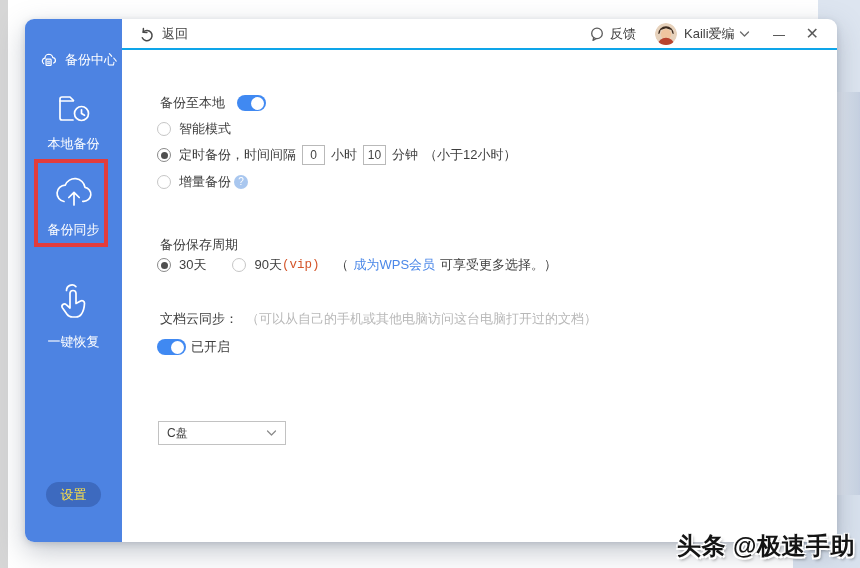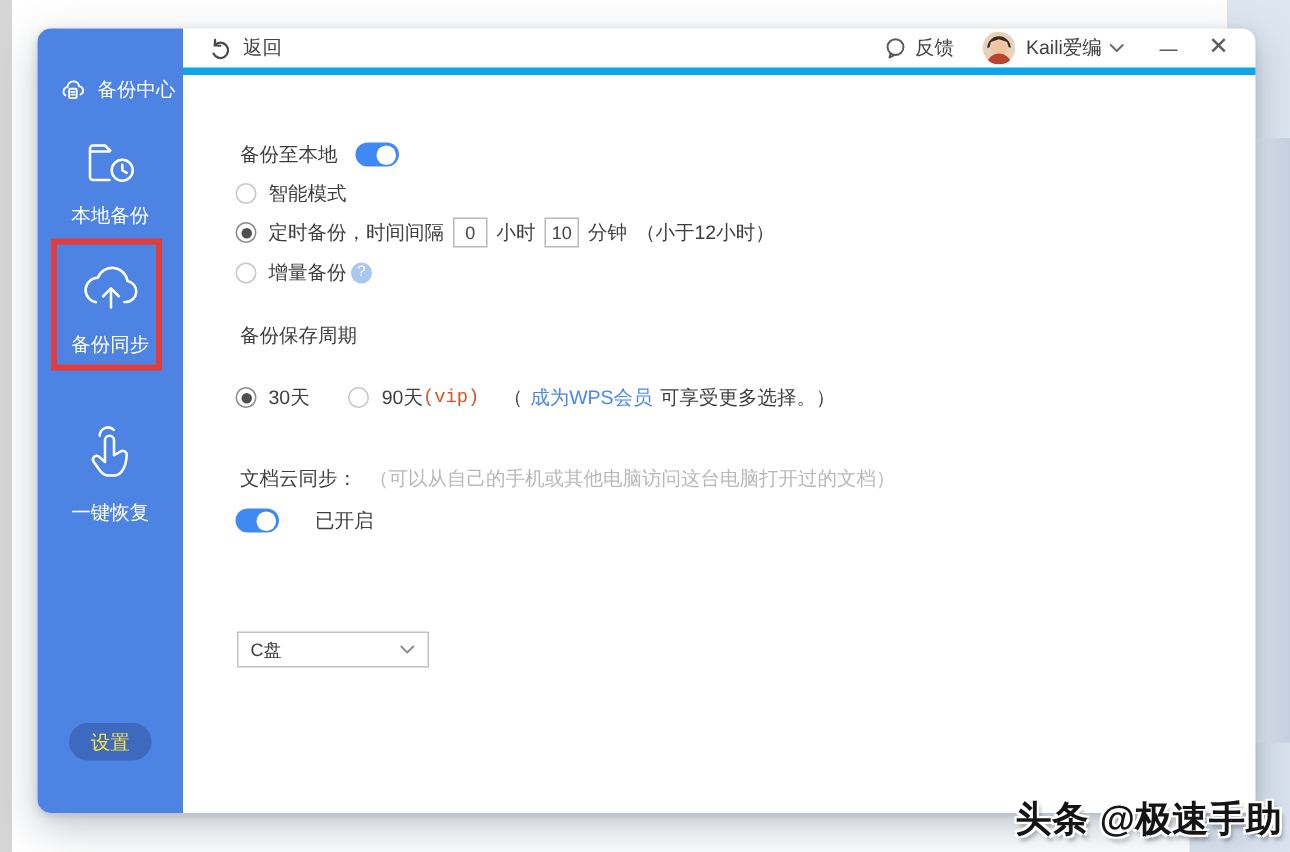--- a/index.html
+++ b/index.html
@@ -31,44 +31,44 @@
   .g-sync   { top:150px; }
   .g-restore{ top:262px; }
   .highlight { position:absolute; left:9px; top:140px; width:74px; height:88px;
                border:4px solid #e23c3c; }
   .settings-pill { position:absolute; left:21px; top:463px; width:55px; height:25px;
                    background:#3d6abf; border:none; border-radius:13px; color:#fde047;
                    font-size:13px; font-family:inherit; cursor:pointer; }
 
   
   .topbar { position:absolute; left:97px; top:0; right:0; height:31px;
-            border-bottom:5px solid #0ea5e9; display:flex; align-items:center; }
+            border-bottom:2px solid #0ea5e9; display:flex; align-items:center; }
   .back-btn { display:flex; align-items:center; gap:7px; margin-left:17px;
               font-size:13px; color:#424242; cursor:pointer; }
   .topbar-right { margin-left:auto; display:flex; align-items:center; margin-right:18px; }
   .feedback { display:flex; align-items:center; gap:5px; font-size:13px; color:#424242; cursor:pointer; }
   .avatar { width:22px; height:22px; border-radius:50%; overflow:hidden; margin-left:19px; cursor:pointer; }
   .username { font-size:13px; color:#424242; margin-left:7px; cursor:pointer; }
   .chev { margin-left:4px; cursor:pointer; display:flex; }
   .win-min { width:14px; height:14px; margin-left:22px; position:relative; cursor:pointer; }
   .win-min::after { content:""; position:absolute; left:1px; right:1px; top:8px; border-top:1.5px solid #5a5a5a; }
   .win-close { font-size:16px; color:#5a5a5a; margin-left:20px; cursor:pointer; line-height:1; }
 
   
   .content { position:absolute; left:97px; top:47px; right:0; bottom:0; }
   .row { position:absolute; display:flex; align-items:center; font-size:13px; color:#3e3e3e;
          white-space:nowrap; height:20px; }
   .r1 { left:38px; top:27px; gap:12px; }
   .r2 { left:35px; top:53px; }
   .r3 { left:35px; top:79px; }
   .r4 { left:35px; top:106px; }
-  .r5 { left:38px; top:148px; }
+  .r5 { left:38px; top:169px; }
   .r6 { left:35px; top:189px; }
   .r7 { left:38px; top:243px; gap:8px; }
-  .r8 { left:35px; top:271px; gap:24px; }
+  .r8 { left:35px; top:271px; gap:5px; }
   .r9 { left:38px; top:328px; gap:8px; }
   .r10{ left:36px; top:357px; }
 
   .toggle { width:29px; height:16px; border-radius:8px; background:#4089f2; position:relative; cursor:pointer; }
   .toggle .knob { position:absolute; top:1.5px; right:2px; width:13px; height:13px;
                   border-radius:50%; background:#fff; }
 
   .radio { width:14px; height:14px; border-radius:50%; border:1px solid #c6c6c6;
            background:#fff; margin-right:8px; flex:none; cursor:pointer; position:relative; }
   .radio.sel { border-color:#8a8a8a; }

